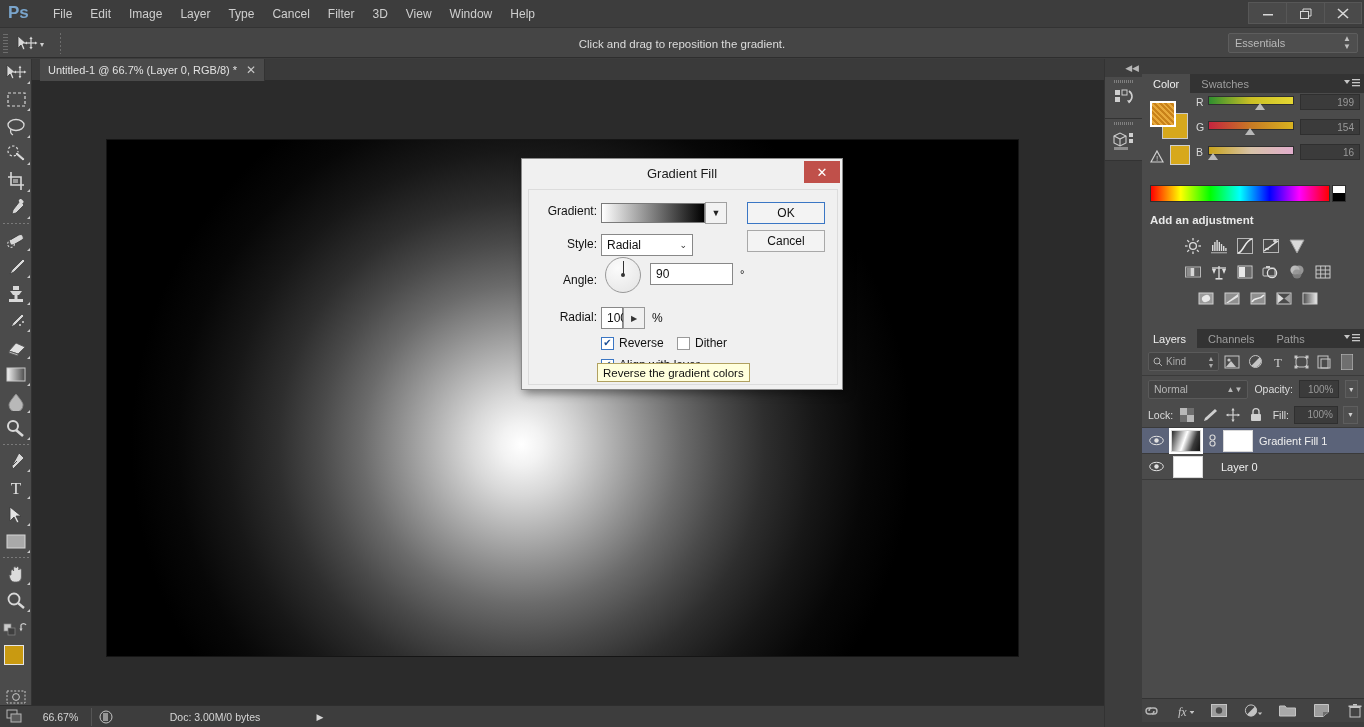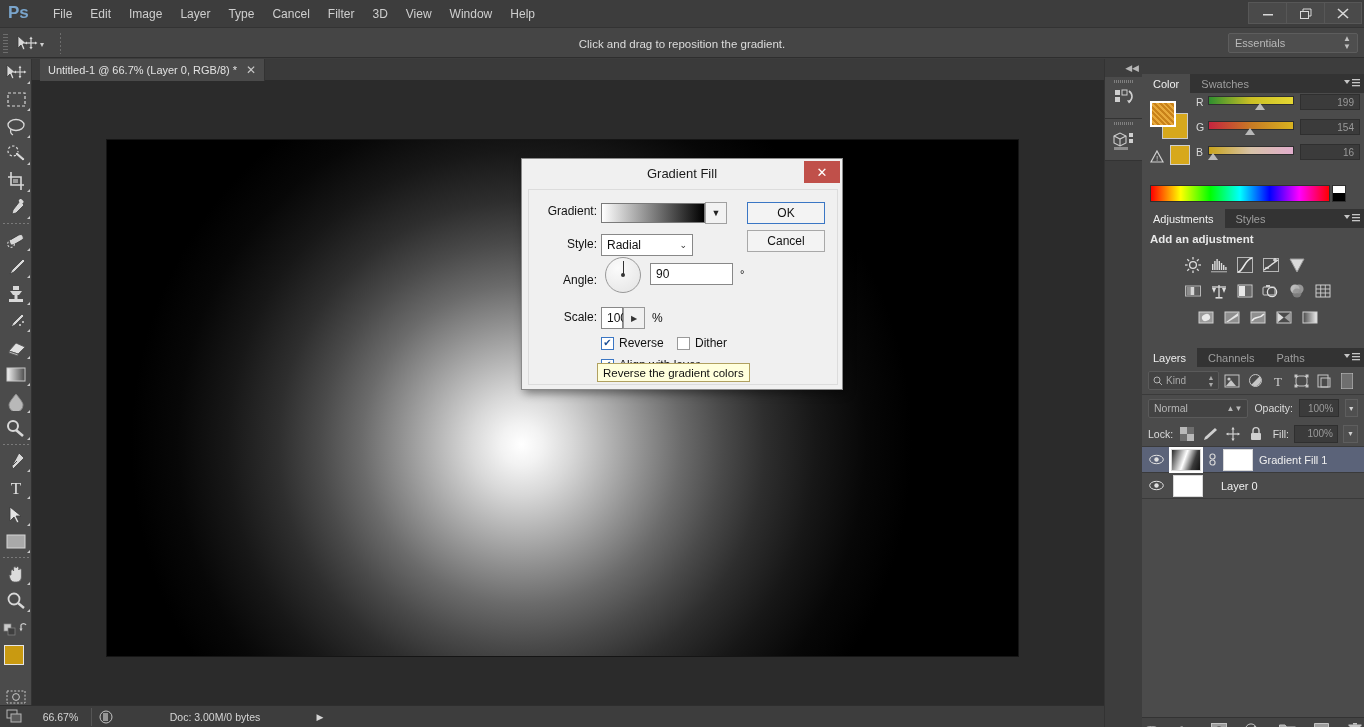--- a/index.html
+++ b/index.html
@@ -519,34 +519,20 @@
 
       <div class="chan" style="left:54px; top:53px;">B</div>
       <div class="slider slider-b" style="left:66px; top:53px; width:86px;"></div>
       <div class="thumb" style="left:66px; top:60px;"></div>
       <div class="numbox" style="left:158px; top:51px;">16</div>
 
       <div class="spectrum"></div>
       <div class="spec-wb"></div>
     </div>
 
-    <div class="panel-tabs">
-      <div class="ptab sel">Adjustments</div>
-      <div class="ptab">Styles</div>
-      <div class="pmenu">
-        <svg width="16" height="12">
-            <polygon points="0,2 6,2 3,6" fill="#c6c6c6"></polygon>
-            <g fill="#c6c6c6">
-              <rect x="8" y="1" width="8" height="1.3"></rect>
-              <rect x="8" y="4" width="8" height="1.3"></rect>
-              <rect x="8" y="7" width="8" height="1.3"></rect>
-            </g>
-          </svg>
-      </div>
-    </div>
     <div class="panel-body" id="adjPanel">
       <div class="adj-title">Add an adjustment</div>
       <div class="adj-grid">
         <div class="adj-row">
           <div class="adj-btn">
             <svg width="18" height="18" viewBox="0 0 18 18">
                 <circle cx="9" cy="9" r="3.4" fill="none" stroke="#dcdcdc" stroke-width="1.3"></circle>
                 <g stroke="#dcdcdc" stroke-width="1.3">
                   <line x1="9" y1="1" x2="9" y2="3.6"></line>
                   <line x1="9" y1="14.4" x2="9" y2="17"></line>
@@ -935,21 +921,21 @@
           <span class="needle"></span>
           <span class="dot"></span>
         </div>
       </div>
       <div class="row" style="left:121px; top:73px;">
         <div class="txtbox" style="width:83px;">90</div>
         <span style="margin-left:7px;font-size:11px;color:#111;">°</span>
       </div>
 
       <div class="row" style="left:6px; top:120px; width:62px; justify-content:flex-end;">
-        <span class="lbl">Scale:</span>
+        <span class="lbl">Radial:</span>
       </div>
       <div class="row" style="left:72px; top:117px;">
         <div class="txtbox" style="width:22px;">100</div>
         <div class="spin">▶</div>
         <span style="margin-left:7px;font-size:12px;color:#111;">%</span>
       </div>
 
       <div class="row" style="left:72px; top:146px;">
         <span class="cb">✔</span>
         <span class="cb-lbl">Reverse</span>

